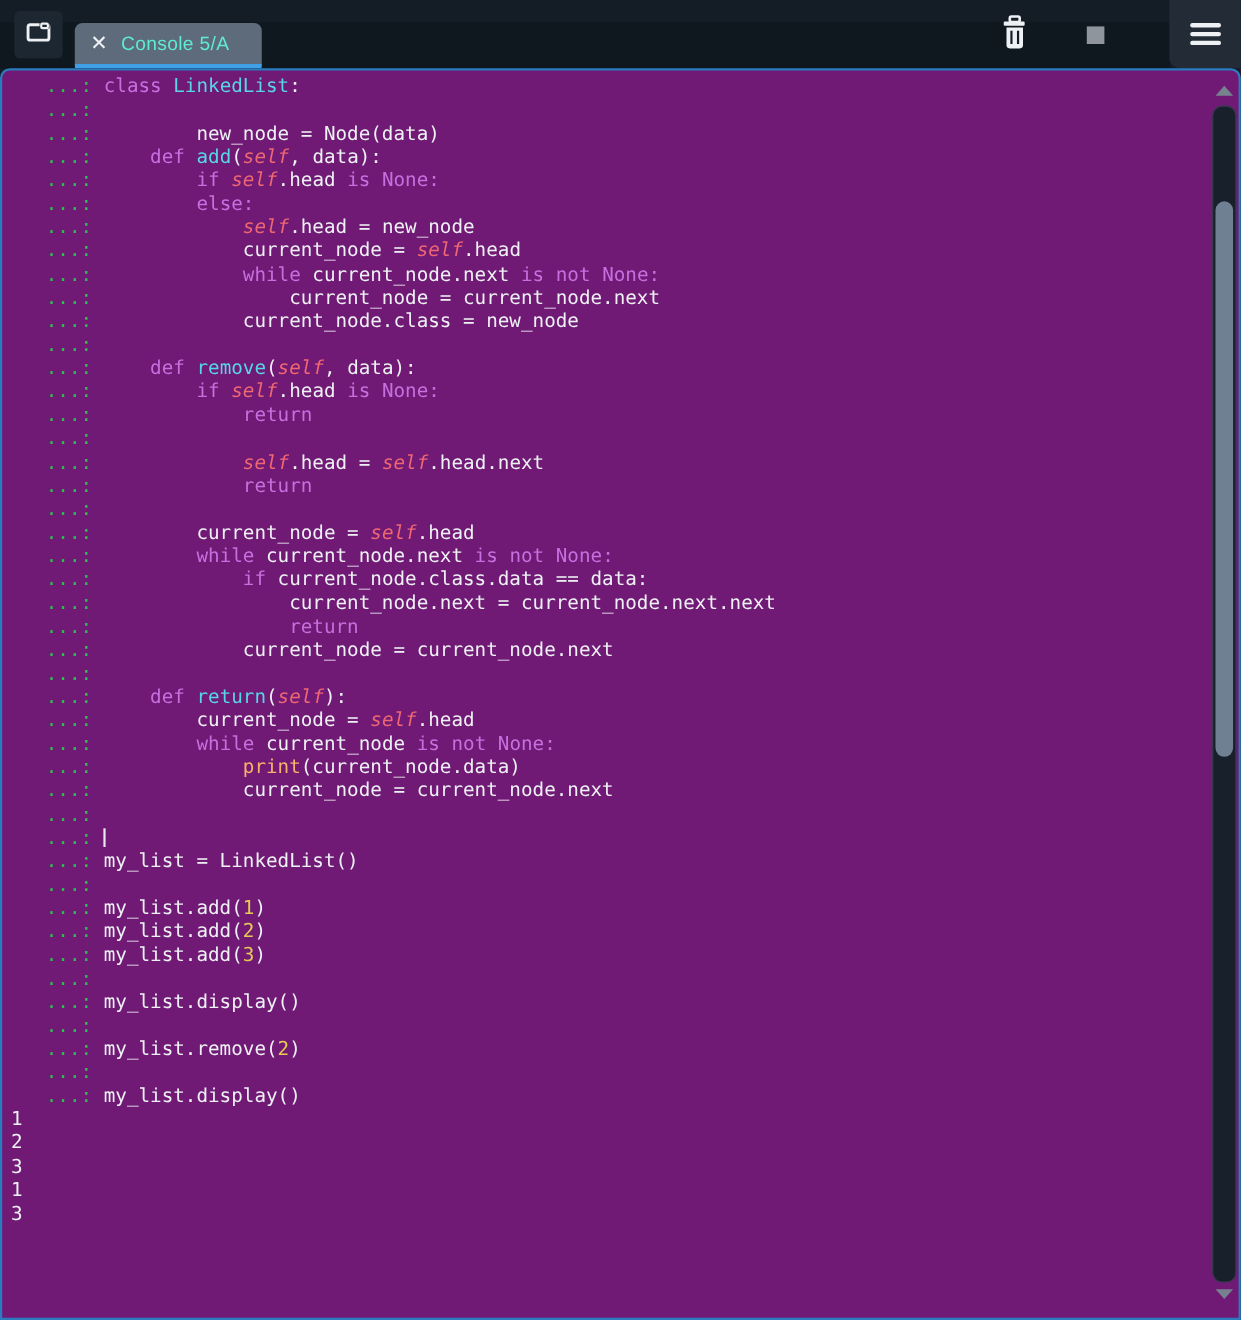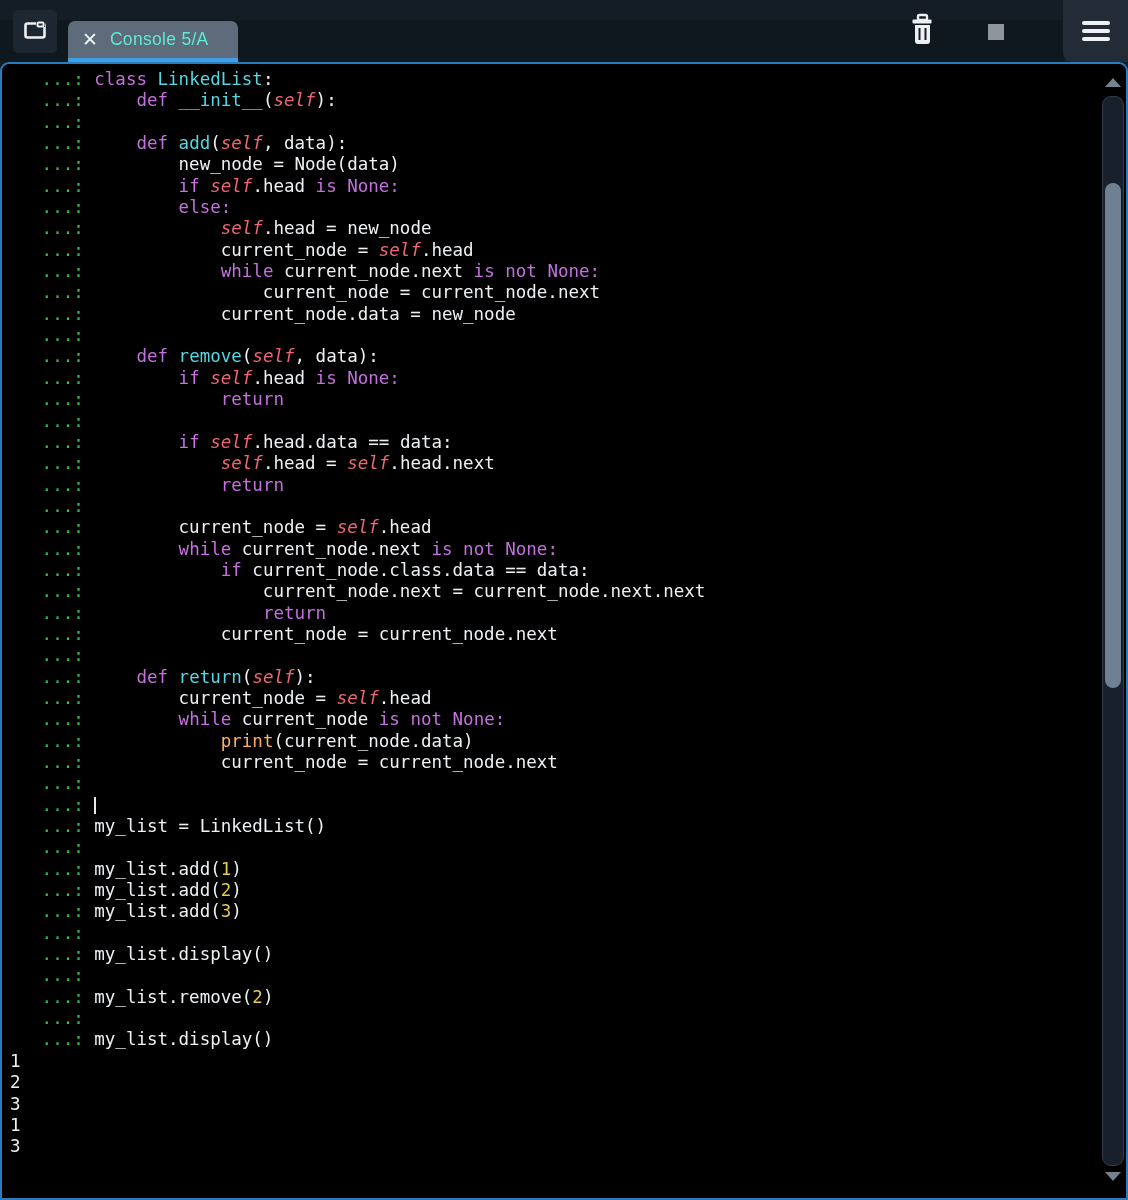--- a/index.html
+++ b/index.html
@@ -28,21 +28,21 @@
   .stop-btn{position:absolute;left:988px;top:24px;width:16px;height:16px;background:#8e959c;cursor:default;}
   .menu-panel{
     position:absolute;left:1063px;top:0;width:65px;height:62px;background:#222b36;
     border-radius:0 0 0 9px;display:flex;align-items:center;justify-content:center;
   }
   .hamburger{width:28px;cursor:pointer;}
   .hamburger div{height:3.6px;background:#eef1f4;border-radius:2px;margin:4.4px 0;}
   
   .console{
     position:absolute;left:0;top:62px;width:1128px;height:1138px;box-sizing:border-box;
-    background:#000000;border:2px solid #2b7cbe;border-radius:9px 9px 0 0;
+    background:#701a75;border:2px solid #2b7cbe;border-radius:9px 9px 0 0;
   }
   .code{
     position:absolute;left:8px;top:5px;right:30px;bottom:0;overflow:hidden;
     font-family:"DejaVu Sans Mono","Liberation Mono",monospace;
     font-size:17.5px;line-height:21.35px;color:#eef1f4;
   }
   .line{white-space:pre;height:21.35px;}
   .tok-p{color:#eef1f4;}
   .tok-k{color:#c670e0;}
   .tok-d{color:#57d6e4;}
@@ -103,37 +103,35 @@
       <div></div>
       <div></div>
       <div></div>
     </div>
   </div>
 </div>
 
 <div class="console">
   <div class="code" id="code">
       <div class="line"><span class="prompt">   ...: </span><span class="tok-k">class</span><span class="tok-p"> </span><span class="tok-d">LinkedList</span><span class="tok-p">:</span></div>
-      <div class="line"><span class="prompt">   ...: </span><span class="tok-p">    </span><span class="tok-k">def</span><span class="tok-p"> </span><span class="tok-d">__init__</span><span class="tok-p">(</span><span class="tok-s">self</span><span class="tok-p">):</span></div>
       <div class="line"><span class="prompt">   ...: </span></div>
+      <div class="line"><span class="prompt">   ...: </span><span class="tok-p">        new_node = Node(data)</span></div>
       <div class="line"><span class="prompt">   ...: </span><span class="tok-p">    </span><span class="tok-k">def</span><span class="tok-p"> </span><span class="tok-d">add</span><span class="tok-p">(</span><span class="tok-s">self</span><span class="tok-p">, data):</span></div>
-      <div class="line"><span class="prompt">   ...: </span><span class="tok-p">        new_node = Node(data)</span></div>
       <div class="line"><span class="prompt">   ...: </span><span class="tok-p">        </span><span class="tok-k">if</span><span class="tok-p"> </span><span class="tok-s">self</span><span class="tok-p">.head </span><span class="tok-k">is</span><span class="tok-p"> </span><span class="tok-k">None:</span></div>
       <div class="line"><span class="prompt">   ...: </span><span class="tok-p">        </span><span class="tok-k">else:</span></div>
       <div class="line"><span class="prompt">   ...: </span><span class="tok-p">            </span><span class="tok-s">self</span><span class="tok-p">.head = new_node</span></div>
       <div class="line"><span class="prompt">   ...: </span><span class="tok-p">            current_node = </span><span class="tok-s">self</span><span class="tok-p">.head</span></div>
       <div class="line"><span class="prompt">   ...: </span><span class="tok-p">            </span><span class="tok-k">while</span><span class="tok-p"> current_node.next </span><span class="tok-k">is</span><span class="tok-p"> </span><span class="tok-k">not</span><span class="tok-p"> </span><span class="tok-k">None:</span></div>
       <div class="line"><span class="prompt">   ...: </span><span class="tok-p">                current_node = current_node.next</span></div>
-      <div class="line"><span class="prompt">   ...: </span><span class="tok-p">            current_node.data = new_node</span></div>
+      <div class="line"><span class="prompt">   ...: </span><span class="tok-p">            current_node.class = new_node</span></div>
       <div class="line"><span class="prompt">   ...: </span></div>
       <div class="line"><span class="prompt">   ...: </span><span class="tok-p">    </span><span class="tok-k">def</span><span class="tok-p"> </span><span class="tok-d">remove</span><span class="tok-p">(</span><span class="tok-s">self</span><span class="tok-p">, data):</span></div>
       <div class="line"><span class="prompt">   ...: </span><span class="tok-p">        </span><span class="tok-k">if</span><span class="tok-p"> </span><span class="tok-s">self</span><span class="tok-p">.head </span><span class="tok-k">is</span><span class="tok-p"> </span><span class="tok-k">None:</span></div>
       <div class="line"><span class="prompt">   ...: </span><span class="tok-p">            </span><span class="tok-k">return</span></div>
       <div class="line"><span class="prompt">   ...: </span></div>
-      <div class="line"><span class="prompt">   ...: </span><span class="tok-p">        </span><span class="tok-k">if</span><span class="tok-p"> </span><span class="tok-s">self</span><span class="tok-p">.head.data == data:</span></div>
       <div class="line"><span class="prompt">   ...: </span><span class="tok-p">            </span><span class="tok-s">self</span><span class="tok-p">.head = </span><span class="tok-s">self</span><span class="tok-p">.head.next</span></div>
       <div class="line"><span class="prompt">   ...: </span><span class="tok-p">            </span><span class="tok-k">return</span></div>
       <div class="line"><span class="prompt">   ...: </span></div>
       <div class="line"><span class="prompt">   ...: </span><span class="tok-p">        current_node = </span><span class="tok-s">self</span><span class="tok-p">.head</span></div>
       <div class="line"><span class="prompt">   ...: </span><span class="tok-p">        </span><span class="tok-k">while</span><span class="tok-p"> current_node.next </span><span class="tok-k">is</span><span class="tok-p"> </span><span class="tok-k">not</span><span class="tok-p"> </span><span class="tok-k">None:</span></div>
       <div class="line"><span class="prompt">   ...: </span><span class="tok-p">            </span><span class="tok-k">if</span><span class="tok-p"> current_node.class.data == data:</span></div>
       <div class="line"><span class="prompt">   ...: </span><span class="tok-p">                current_node.next = current_node.next.next</span></div>
       <div class="line"><span class="prompt">   ...: </span><span class="tok-p">                </span><span class="tok-k">return</span></div>
       <div class="line"><span class="prompt">   ...: </span><span class="tok-p">            current_node = current_node.next</span></div>
       <div class="line"><span class="prompt">   ...: </span></div>

